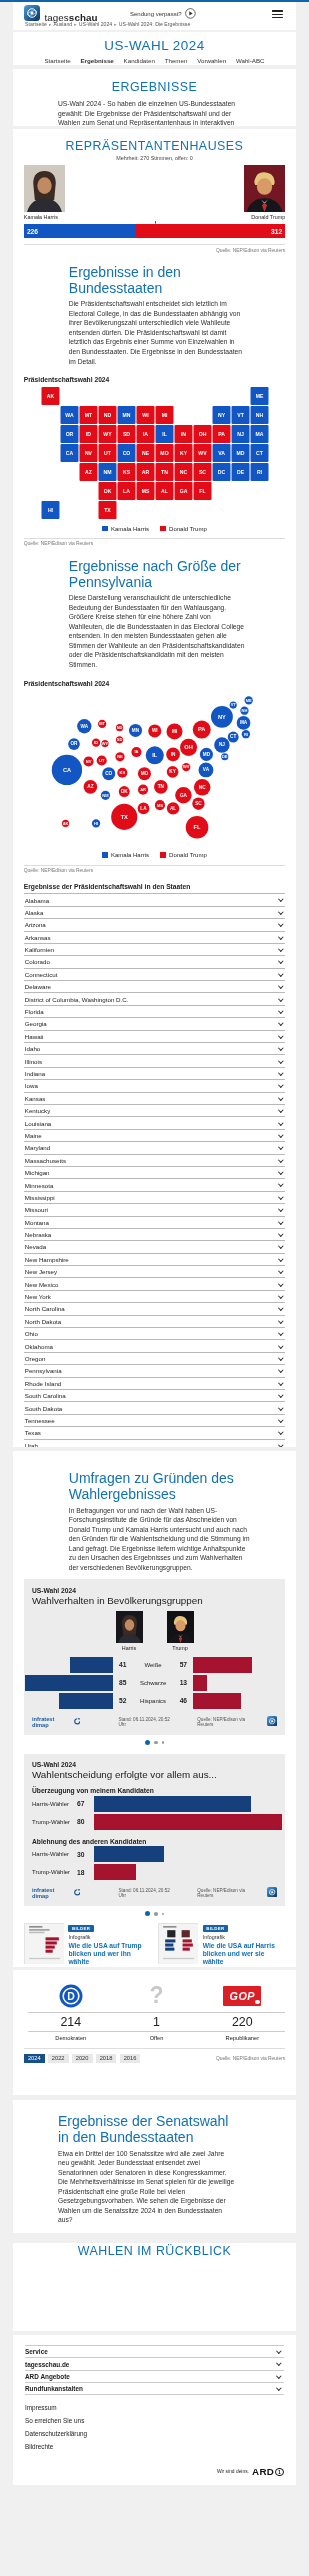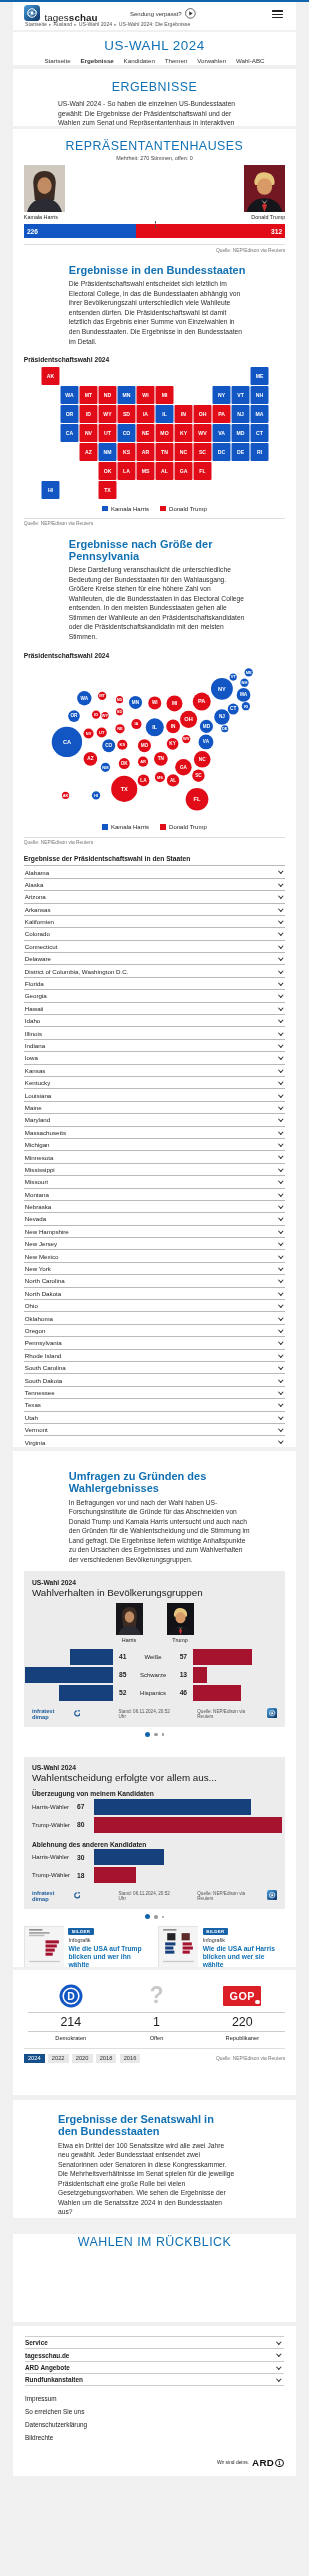--- a/index.html
+++ b/index.html
@@ -41,21 +41,21 @@
   .cname{position:absolute;top:49px;font-size:5.4px;color:#222}
   .cname.l{left:0}.cname.r{right:0}
   .evbar{position:relative;display:flex;height:13.4px;margin-top:2.1px}
   .evbar .half{display:flex;align-items:center;color:#fff;font-size:6.7px;font-weight:bold}
   .evbar .blue{justify-content:flex-start;padding-left:3.1px}
   .evbar .red{justify-content:flex-end;padding-right:3.1px}
   .evtick{position:absolute;top:-3.6px;height:7.2px;border-left:1px dashed #555}
   .divider{border-top:0.5px solid #ddd;margin-top:6.7px}
   .src{font-size:4.9px;color:#777;margin-top:2.1px}
   .src.right{text-align:right}
-  .h3{font-size:11px;font-weight:bold;color:#1171b4}
+  .h3{font-size:14px;font-weight:normal;color:#1171b4}
   .sub1{margin-top:11.3px}
   .para2{margin-top:3.6px}
   .maplabel{font-size:6.7px;font-weight:bold;color:#222;margin-top:10.3px}
   .mapwrap{margin-top:4.1px;text-align:center}
   .legend{display:flex;justify-content:center;gap:11.3px;margin-top:4.1px;font-size:6px;color:#222;align-items:center}
   .lg-sq{display:inline-block;width:5.7px;height:5.7px;margin-right:3.1px;vertical-align:-0.5px}
   .accttl{font-size:6.7px;font-weight:bold;color:#222;margin-top:10.3px}
   .acc{margin-top:3.1px}
   .acc-row{height:12.4px;border-top:0.5px solid #b9b9b9;display:flex;align-items:center;justify-content:space-between;cursor:pointer}
   .acc-row span{font-size:6.2px;color:#222;padding-left:1px}
@@ -103,30 +103,30 @@
   .donut{width:61px;height:61px;border-radius:50%;margin:0 auto;position:relative}
   .donut .hole{position:absolute;left:50%;top:50%;width:34px;height:34px;margin:-17px 0 0 -17px;border-radius:50%;background:#ececec;display:flex;align-items:center;justify-content:center;font-size:15.5px;color:#333}
   .donut .mtick{position:absolute;left:50%;bottom:-1.5px;height:15.5px;border-left:1px dashed #444;margin-left:-0.5px}
   .mlbl{font-size:6px;color:#222;margin-top:3.6px}
   .hcols{flex:1;display:grid;grid-template-columns:1fr 1fr 1fr;margin-left:4.1px}
   .hcol{text-align:center}
   .hcol .logo{height:26px;display:flex;align-items:center;justify-content:center}
   .hcol .num{font-size:12.4px;color:#222;border-top:0.5px solid #ccc;border-bottom:0.5px solid #ccc;padding:2.1px 0;margin-top:3.1px}
   .hcol .lab{font-size:5.7px;color:#222;margin-top:3.1px}
   .qmark{font-size:23px;font-weight:bold;color:#c9c9c9}
-  .gop{background:#dc1f26;color:#fff;font-weight:bold;font-size:10.8px;padding:3.6px 6.2px 4.1px 6.2px;border-radius:1px;position:relative;letter-spacing:0.5px}
+  .gop{background:#dc1f26;color:#fff;font-weight:bold;font-style:italic;font-size:10.8px;padding:3.6px 6.2px 4.1px 6.2px;border-radius:1px;position:relative;letter-spacing:0.5px}
   .gop .gr{position:absolute;right:1.5px;bottom:1.5px;width:4.6px;height:4.6px;background:#fff;border-radius:50%}
   .yearrow{display:flex;align-items:center;gap:3.1px;margin-top:4.6px}
   .ybtn{font-size:5.7px;padding:1.5px 4.1px;background:#e8e8e8;color:#333;cursor:pointer}
   .ybtn.active{background:#15508a;color:#fff}
   .yearrow .src{margin-left:auto;margin-top:0}
   
   .s-senat{height:108px;margin-bottom:3.1px}
   .s-senat .h2{padding-top:12.4px}
-  .s-senatres{height:118px;margin-bottom:16px;padding-top:13.4px}
+  .s-senatres{height:133px;margin-bottom:10px;padding-top:13.4px}
   .s-retro{height:88px;margin-bottom:4.1px}
   .s-retro .h2{padding-top:1px}
   
   .s-footer{height:150px;padding:10.3px 12px 0 12px}
   .f-row{height:12.4px;border-top:0.5px solid #ccc;display:flex;align-items:center;justify-content:space-between;cursor:pointer}
   .f-row:last-of-type{border-bottom:0.5px solid #ccc}
   .f-row b{font-size:6.4px;color:#222}
   .f-links{margin-top:6.7px}
   .f-link{font-size:6.4px;color:#222;height:13px;display:flex;align-items:center;cursor:pointer}
   .f-brand{position:absolute;right:12px;bottom:7.2px;display:flex;align-items:center;gap:3.1px}
@@ -924,21 +924,21 @@
               <circle cx="16" cy="16" r="3" fill="#fff"></circle>
             </svg></span>
       </div>
     </div>
     <div class="dots">
       <span class="dot d1"></span>
       <span class="dot d2"></span>
       <span class="dot d3"></span>
     </div>
 
-    <div class="chartcard" style="margin-top:19px">
+    <div class="chartcard" style="margin-top:8px">
       <div class="kicker">US-Wahl 2024</div>
       <div class="ctitle">Wahlentscheidung erfolgte vor allem aus...</div>
       <div id="motiv">
           <div class="grouplbl">Überzeugung von meinem Kandidaten</div>
           <div class="mrow">
             <div class="mlabel">Harris-Wähler</div>
             <div class="val">67</div>
             <div>
               <div class="bar" style="width: 157px; background: rgb(22, 64, 124);"></div>
             </div>

